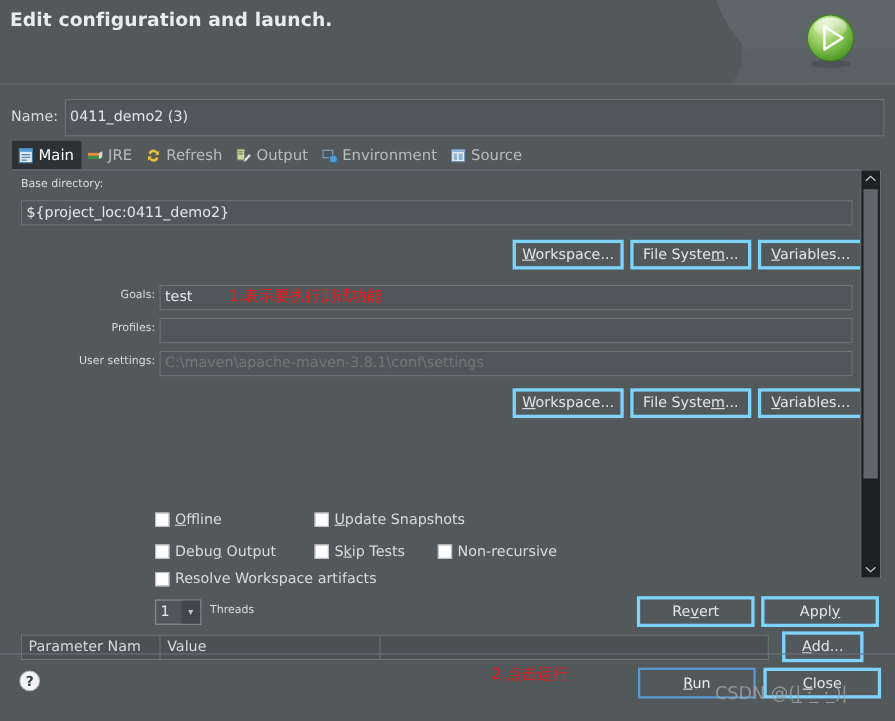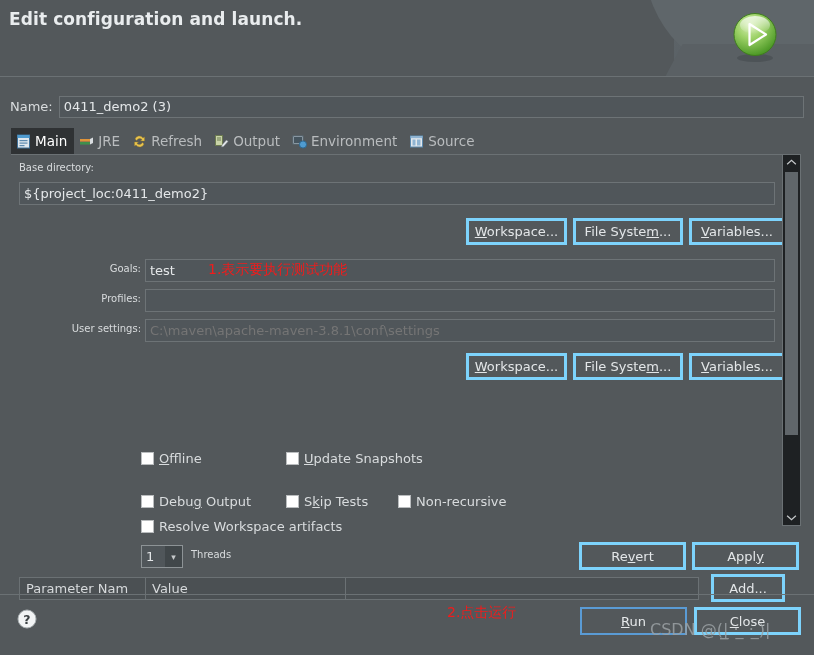--- a/index.html
+++ b/index.html
@@ -75,21 +75,21 @@
     font-size: 13px; color: #d9dcde;
     margin-right: 6px;
   }
   .name-input {
     flex: 1; height: 22px;
     background: #50565a;
     border: 1px solid #6d7376;
     color: #e4e7e9;
     font-size: 13px;
     font-family: inherit;
-    padding: 4px 4px;
+    padding: 16px 4px;
     outline: none;
   }
 
   
   .tabs {
     position: absolute; left: 11px; top: 51px;
     width: 793px; height: 26px;
     display: flex; align-items: stretch;
   }
   .tab {
@@ -382,21 +382,21 @@
       <div class="btn" style="left:455px; top:198px; width:101px;">
         <span><span class="mn">W</span>orkspace...</span>
       </div>
       <div class="btn" style="left:562px; top:198px; width:110px;">
         <span>File Syste<span class="mn">m</span>...</span>
       </div>
       <div class="btn" style="left:678px; top:198px; width:96px;">
         <span><span class="mn">V</span>ariables...</span>
       </div>
 
-      <div class="cb-row" style="left:130px; top:296px;align-items:flex-end;">
+      <div class="cb-row" style="left:130px; top:310px;align-items:flex-end;">
         <div class="cb-item" style="width:145px;">
           <span class="cb-box"></span>
           <span><span class="mn">O</span>ffline</span>
         </div>
         <div class="cb-item">
           <span class="cb-box"></span>
           <span><span class="mn">U</span>pdate Snapshots</span>
         </div>
       </div>
 

